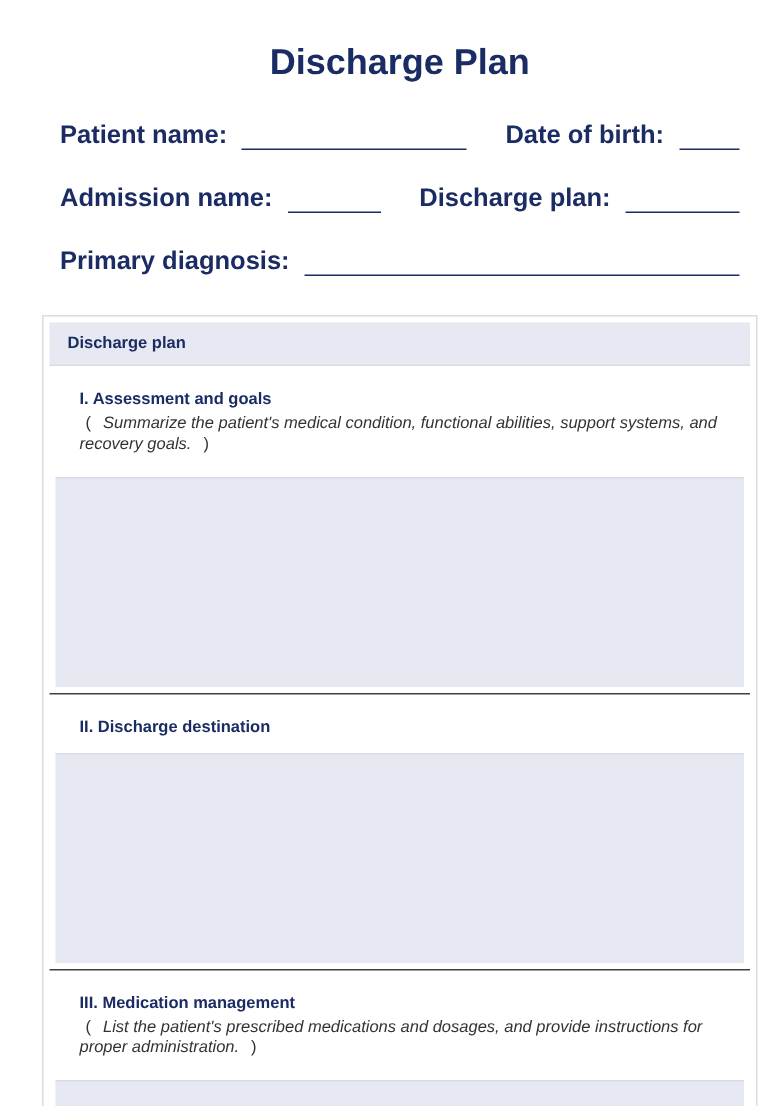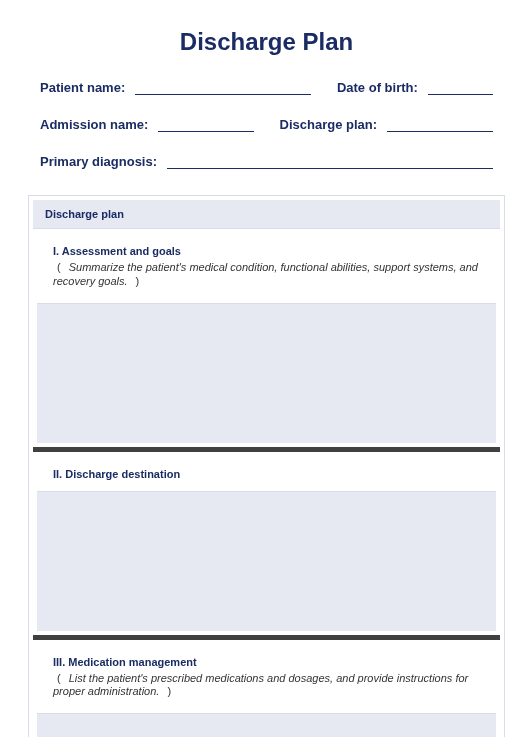--- a/index.html
+++ b/index.html
@@ -31,41 +31,41 @@
   .info-field {
     display: flex;
     align-items: flex-end;
     flex: 1;
   }
   .info-label {
     font-weight: bold;
     color: #1a2c63;
     white-space: nowrap;
     padding-right: 2px;
-    font-size: 13px;
+    font-size: 17px;
   }
   .info-line {
     flex: 1;
     border-bottom: 1px solid #1a2c63;
     height: 14px;
     min-width: 30px;
   }
   .plan-section {
     border: 1px solid #d9dbe6;
   }
   .plan-header {
     background: #e6e8f2;
     color: #1a2c63;
     font-weight: bold;
     font-size: 11px;
     padding: 8px 12px;
     border-bottom: 1px solid #d9dbe6;
   }
   .subsection {
-    border-bottom: 5px solid #404040;
+    border-bottom: 1px solid #404040;
   }
   .sub-header {
     background: #fff;
     padding: 8px 12px 6px 12px;
   }
   .sub-title {
     font-weight: bold;
     color: #1a2c63;
     font-size: 11px;
     margin-bottom: 1px;

